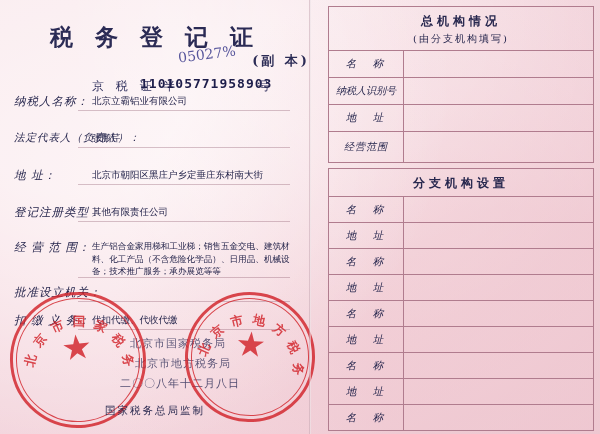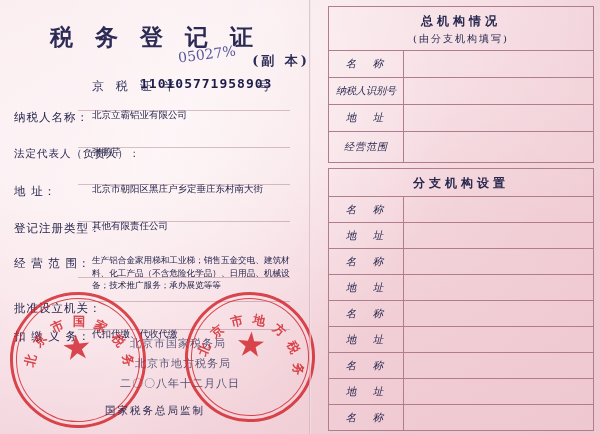--- a/index.html
+++ b/index.html
@@ -52,27 +52,27 @@
     font-family:"DejaVu Serif","Liberation Serif",serif;
     font-size:12px;color:#33335f;
   }
   .handwrite{
     position:absolute;top:46px;left:178px;
     font-family:"DejaVu Serif","Liberation Serif",serif;
     font-size:14px;color:#3a3a8c;transform:rotate(-7deg);opacity:.85;
   }
   .row{position:absolute;left:14px;width:290px;}
   .lab{
-    position:absolute;left:0;top:16px;width:80px;
-    font-family:"DejaVu Serif","Liberation Serif",serif;
-    font-size:11.5px;color:#27274e;letter-spacing:1px;white-space:nowrap;
+    position:absolute;left:0;top:0;width:80px;
+    font-family:"DejaVu Serif","Liberation Serif",serif;
+    font-size:11.5px;color:#27274e;letter-spacing:1px;white-space:nowrap;font-style:italic;
   }
   .val{
     position:absolute;left:78px;top:0;width:212px;
-    font-size:9.5px;color:#23234a;line-height:13px;margin-top:14px;
+    font-size:9.5px;color:#23234a;line-height:13px;
   }
   .val.small{font-size:8.6px;line-height:12.5px;}
   .rule{
     position:absolute;left:78px;width:212px;height:0;
     border-bottom:1px solid rgba(140,90,110,.35);
   }
   
   .fold{
     position:absolute;left:309px;top:0;width:2px;height:434px;
     background:linear-gradient(to right, rgba(180,140,155,.55), rgba(255,255,255,.6));

